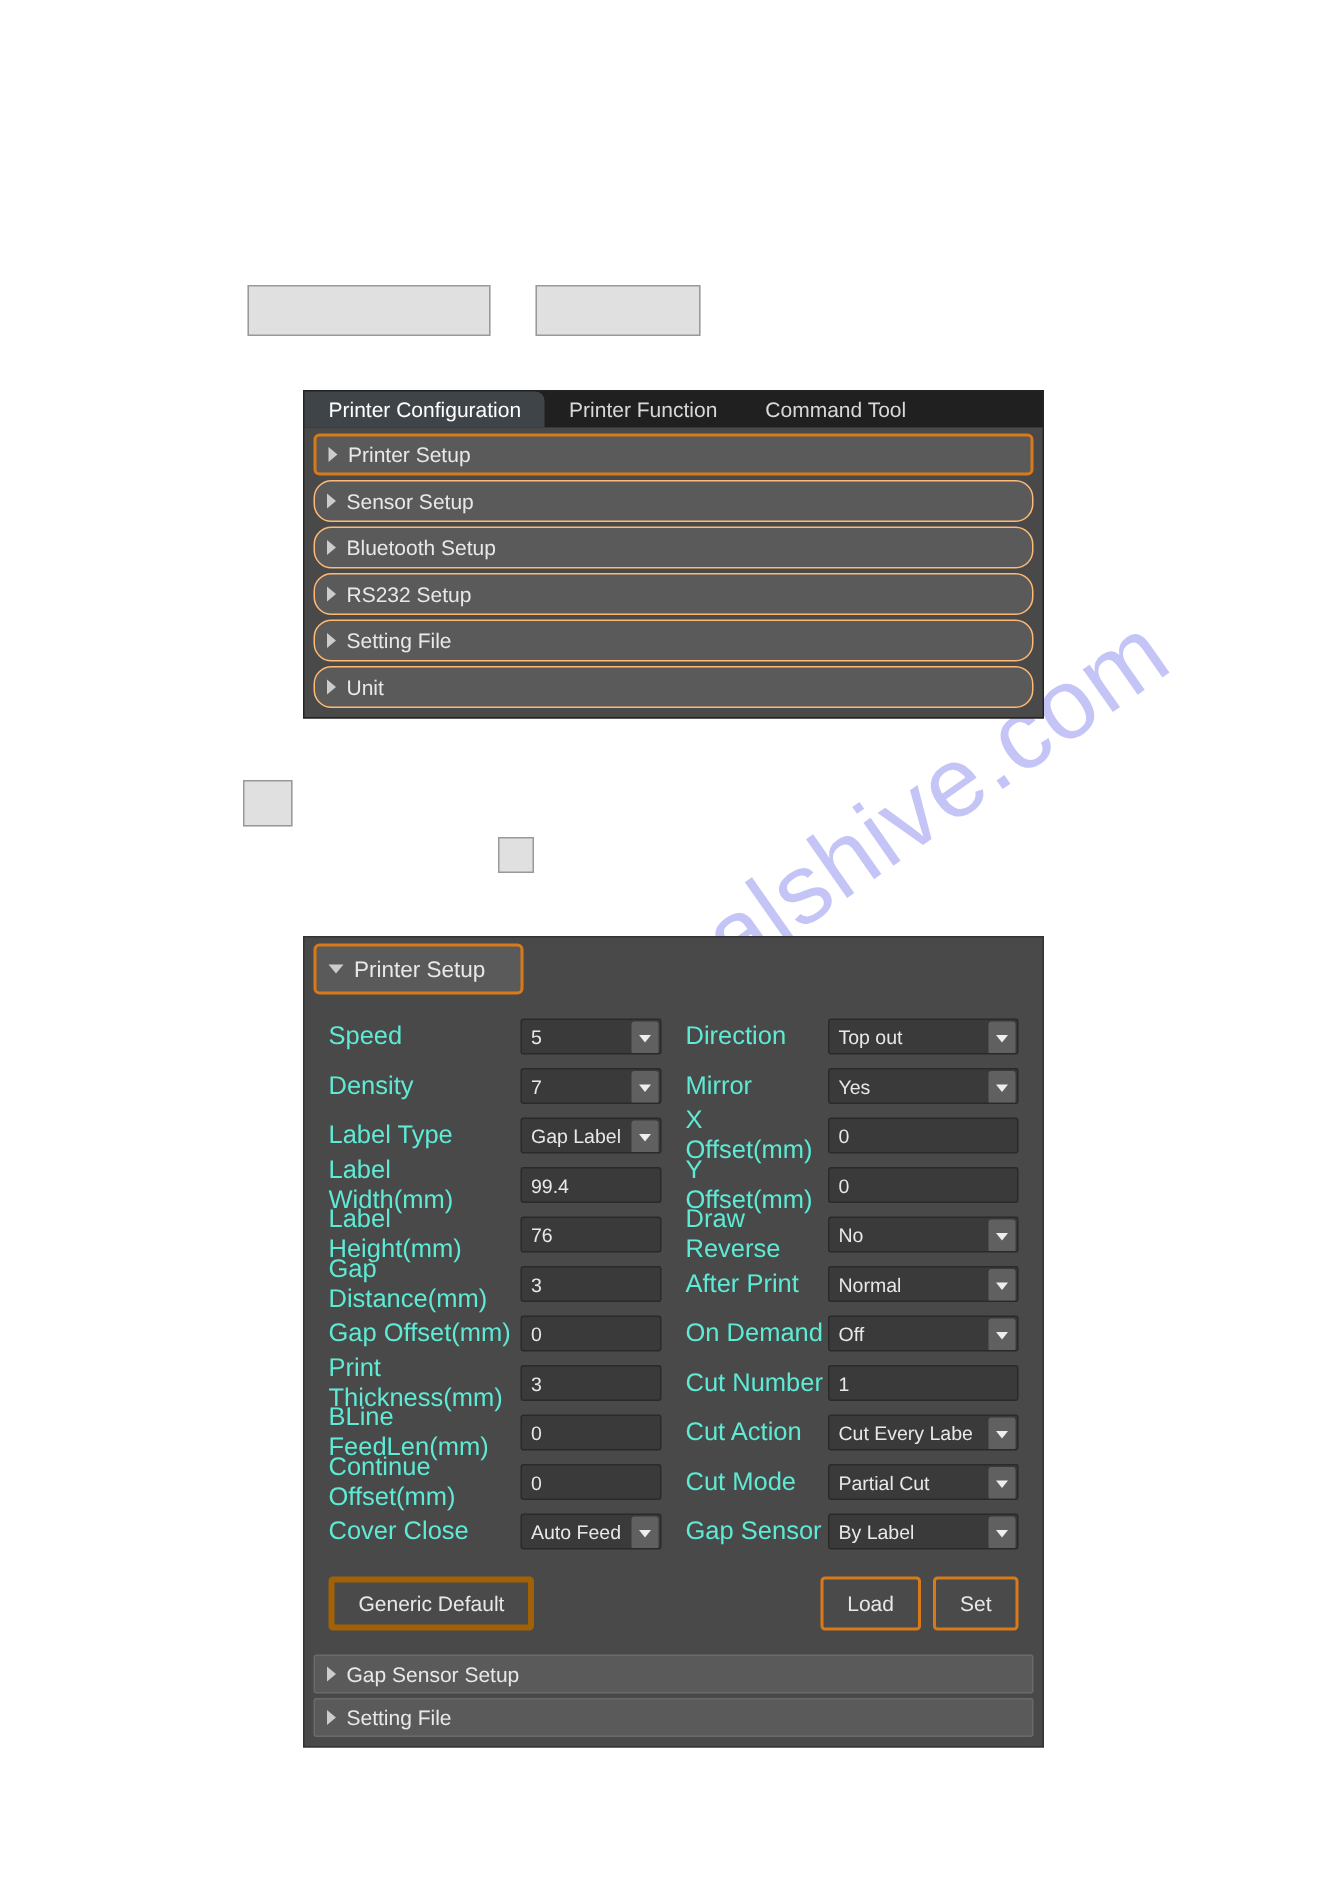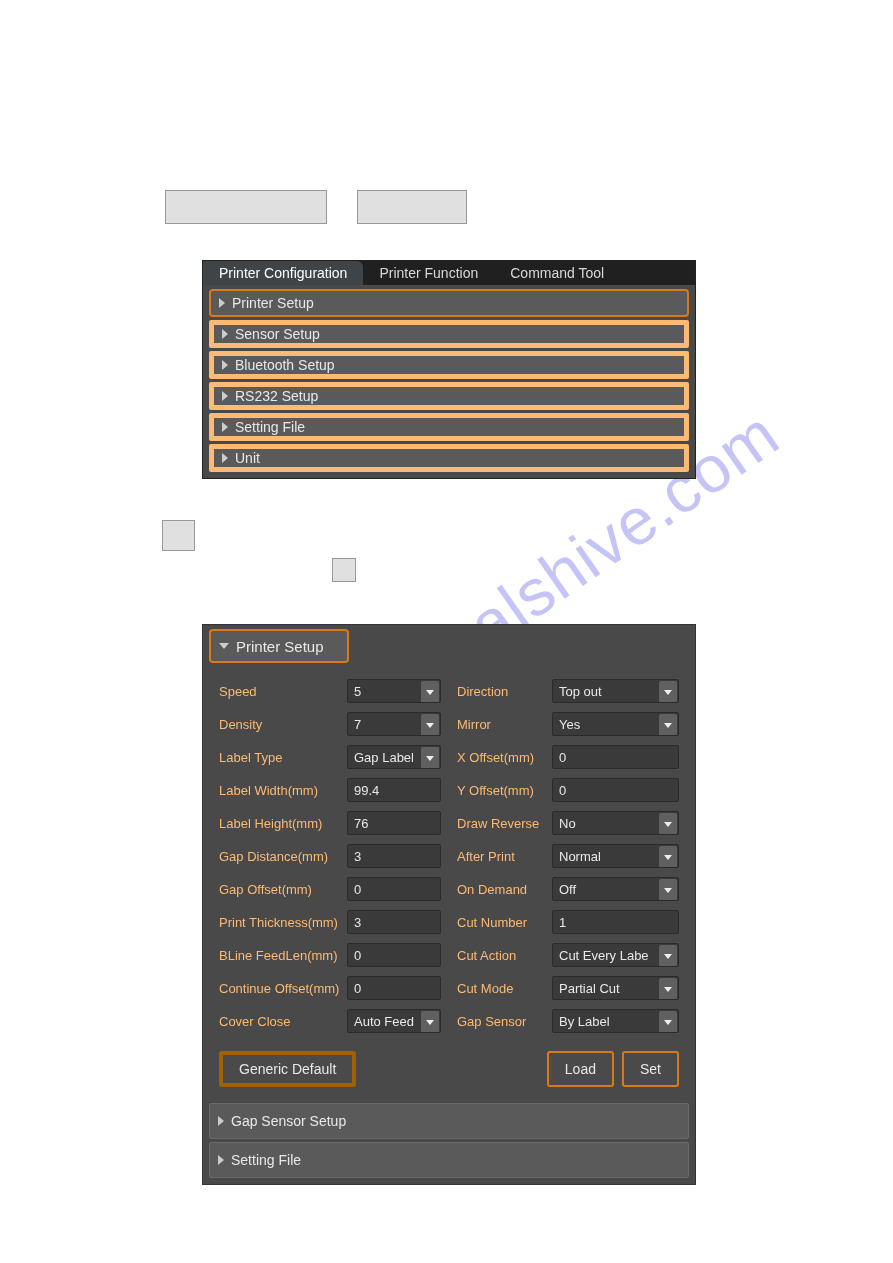--- a/index.html
+++ b/index.html
@@ -55,28 +55,28 @@
   }
   .acc-rows {
     padding: 4px 6px 6px 6px;
     background: #494949;
     display: flex;
     flex-direction: column;
     gap: 3px;
   }
   .acc-item {
     background: #5a5a5a;
-    border: 5px solid #fdba74;
+    border: 1px solid #fdba74;
     height: 28px;
     display: flex;
     align-items: center;
     padding: 0 8px;
     color: #e8e8e8;
     font-size: 14px;
-    border-radius: 2px;
+    border-radius: 12px;
   }
   .acc-item.highlight {
     border: 2px solid #d97a1a;
     border-radius: 4px;
   }
   .tri {
     display: inline-block;
     width: 0; height: 0;
     border-top: 5px solid transparent;
     border-bottom: 5px solid transparent;
@@ -145,22 +145,22 @@
     gap: 9px;
   }
   .col.left { margin-right: 16px; }
   .field {
     display: flex;
     align-items: center;
     height: 24px;
   }
   .flabel {
     flex: 0 0 128px;
-    color: #fdba74;
-    font-size: 13px;
+    color: #5eead4;
+    font-size: 17px;
   }
   .col.right .flabel { flex: 0 0 95px; }
   .fctrl {
     flex: 1;
     display: flex;
     align-items: center;
     height: 24px;
   }
   .input {
     flex: 1;
@@ -221,21 +221,21 @@
   }
   .spacer { flex: 1; }
   .footer-rows {
     display: flex;
     flex-direction: column;
     gap: 3px;
   }
   .footer-item {
     background: #5a5a5a;
     border: 1px solid #6a6a6a;
-    height: 36px;
+    height: 26px;
     display: flex;
     align-items: center;
     padding: 0 8px;
     color: #e8e8e8;
     font-size: 14px;
     border-radius: 2px;
   }
 
   
   .wm {

